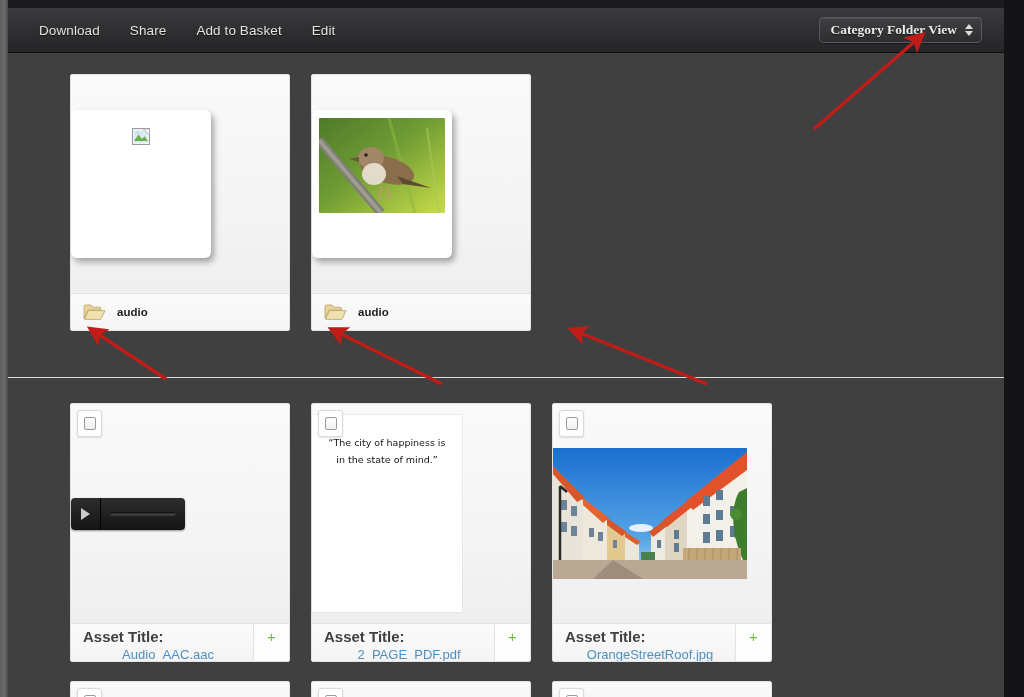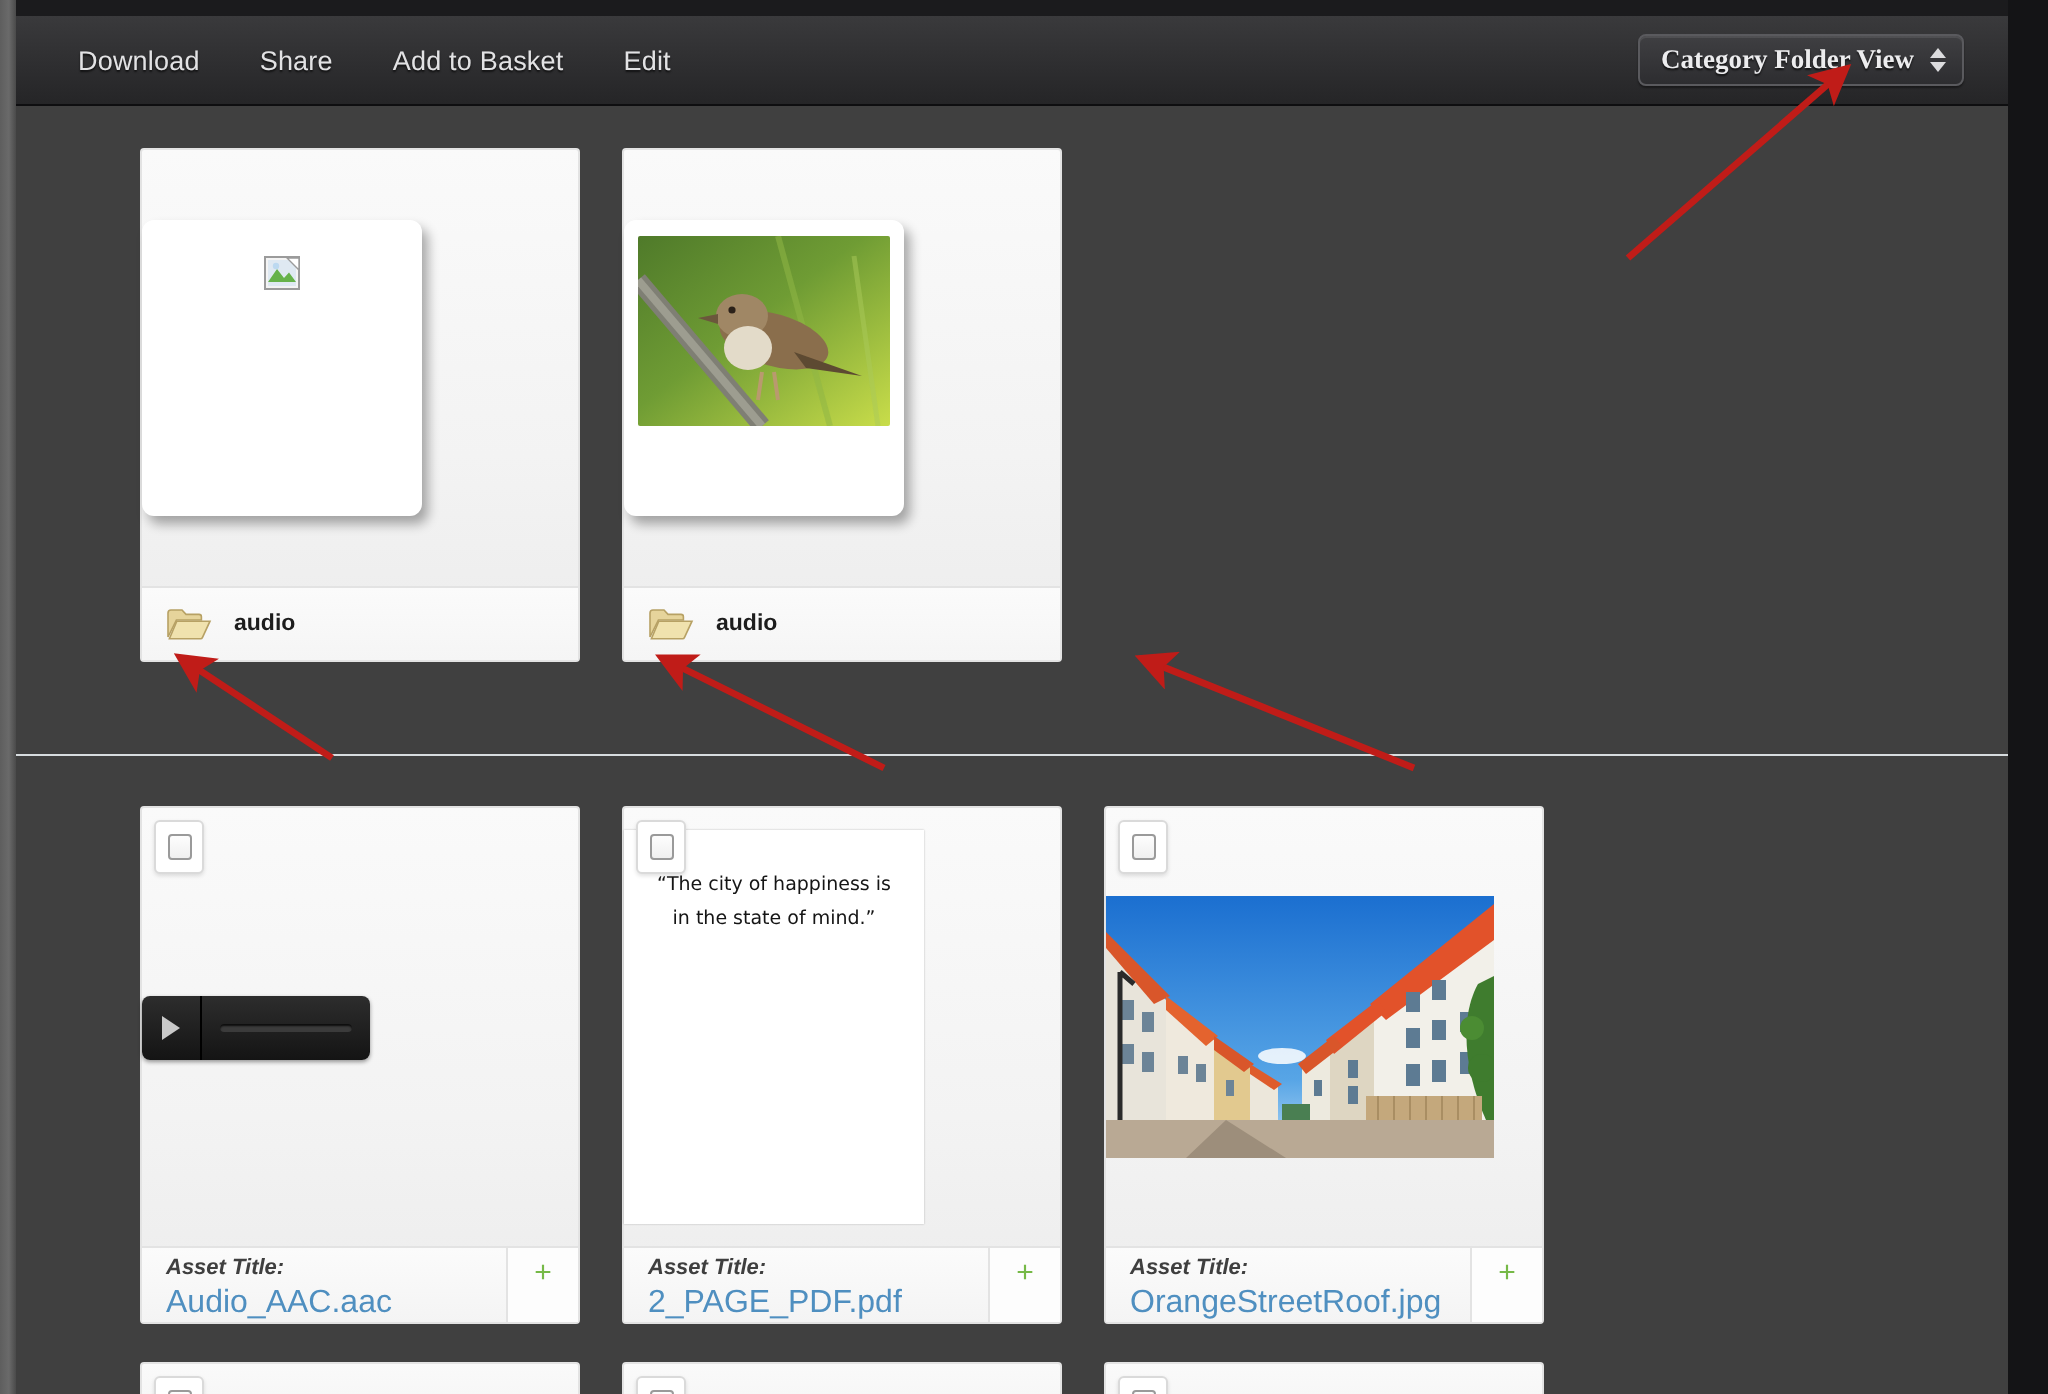--- a/index.html
+++ b/index.html
@@ -187,32 +187,32 @@
     display: flex;
     align-items: stretch;
     background: linear-gradient(to bottom,#fbfbfb,#f4f4f4);
   }
   .asset-meta {
     flex: 1;
     padding: 4px 0 0 12px;
     overflow: hidden;
   }
   .asset-label {
-    font-size: 11px;
+    font-size: 15px;
     font-weight: bold;
     color: #3f3f3f;
     line-height: 1.25;
-    font-style: italic;
   }
   .asset-filename {
-    font-size: 16px;
+    font-size: 13px;
     color: #4f8fc0;
     line-height: 1.25;
     white-space: nowrap;
     cursor: pointer;
+    text-align: center;
   }
   .asset-plus {
     width: 36px;
     border-left: 1px solid #e3e3e3;
     background: #fdfdfd;
     color: #76b947;
     font-size: 15px;
     display: flex;
     align-items: flex-start;
     justify-content: center;

